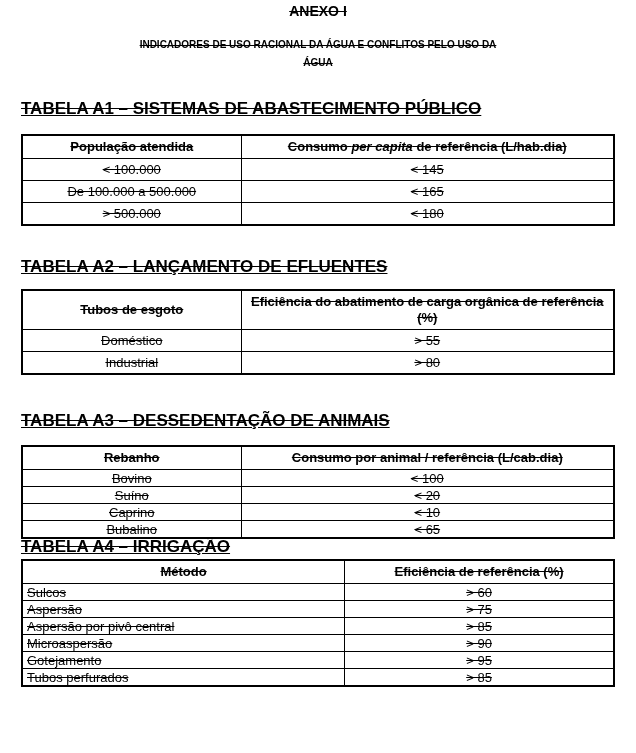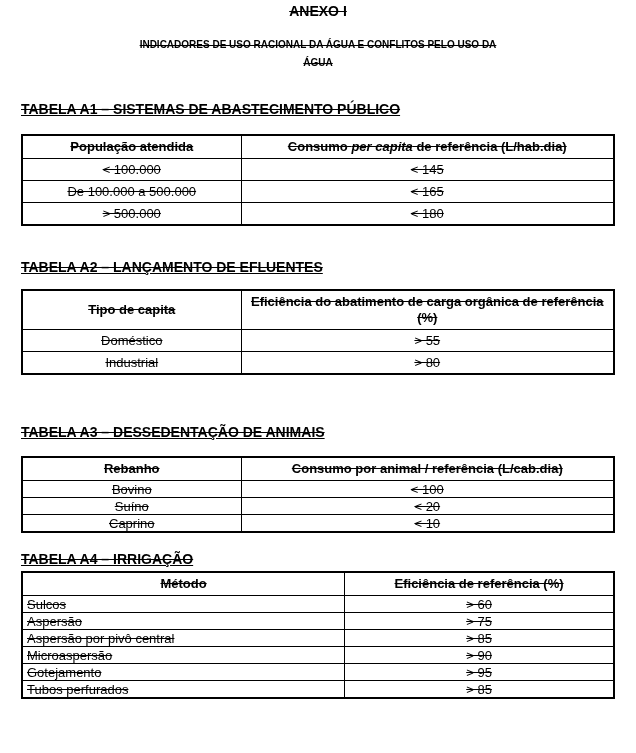--- a/index.html
+++ b/index.html
@@ -30,32 +30,32 @@
   .doc-subtitle {
     margin: 17px 0 0 0;
     text-align: center;
     font-size: 10px;
     font-weight: bold;
     line-height: 18px;
     text-decoration: line-through;
   }
   .table-heading {
     margin: 0;
-    font-size: 14px;
+    font-size: 17px;
     font-weight: bold;
     line-height: 16px;
     text-decoration: underline line-through;
   }
   .mt-a1h { margin-top: 29px; }
   .mt-a1t { margin-top: 17px; }
   .mt-a2h { margin-top: 33px; }
   .mt-a2t { margin-top: 14px; }
-  .mt-a3h { margin-top: 49px; }
+  .mt-a3h { margin-top: 38px; }
   .mt-a3t { margin-top: 16px; }
-  .mt-a4h { margin-top: 18px; }
+  .mt-a4h { }
   .mt-a4t { margin-top: 4px; }
 
   table.doc-table {
     width: 100%;
     border-collapse: collapse;
     table-layout: fixed;
     border: 2px solid #000000;
   }
   table.doc-table th,
   table.doc-table td {
@@ -128,21 +128,21 @@
   </table>
 
   <p class="table-heading mt-a2h">TABELA A2 – LANÇAMENTO DE EFLUENTES</p>
   <table class="doc-table mt-a2t">
     <colgroup>
         <col class="c-narrow">
         <col class="c-wide">
       </colgroup>
     <thead>
       <tr>
-        <th>Tipo de capita</th>
+        <th>Tubos de esgoto</th>
         <th>Eficiência do abatimento de carga orgânica de referência (%)</th>
       </tr>
     </thead>
     <tbody>
       <tr>
         <td class="first">Doméstico</td>
         <td>&gt; 55</td>
       </tr>
       <tr>
         <td class="first">Industrial</td>
@@ -169,20 +169,24 @@
         <td>&lt; 100</td>
       </tr>
       <tr>
         <td class="first">Suíno</td>
         <td>&lt; 20</td>
       </tr>
       <tr>
         <td class="first">Caprino</td>
         <td>&lt; 10</td>
       </tr>
+      <tr>
+        <td class="first">Bubalino</td>
+        <td>&lt; 65</td>
+      </tr>
     </tbody>
   </table>
 
   <p class="table-heading mt-a4h">TABELA A4 – IRRIGAÇÃO</p>
   <table class="doc-table compact left-first mt-a4t">
     <colgroup>
         <col class="c4-left">
         <col class="c4-right">
       </colgroup>
     <thead>

